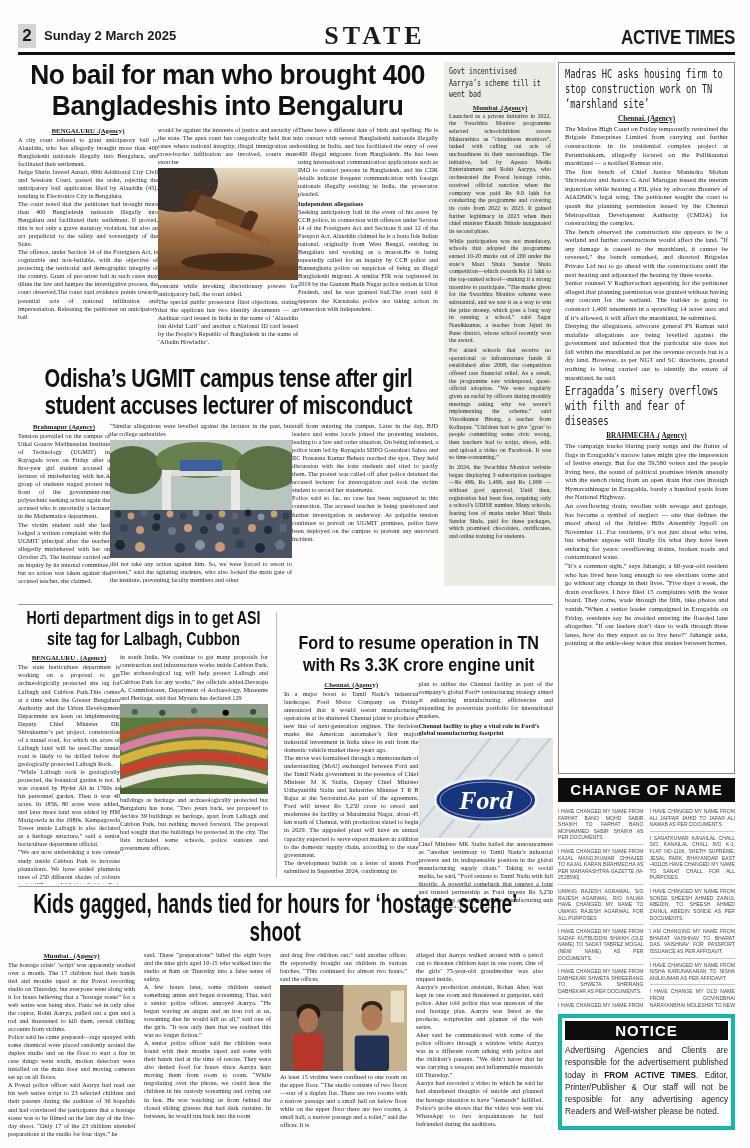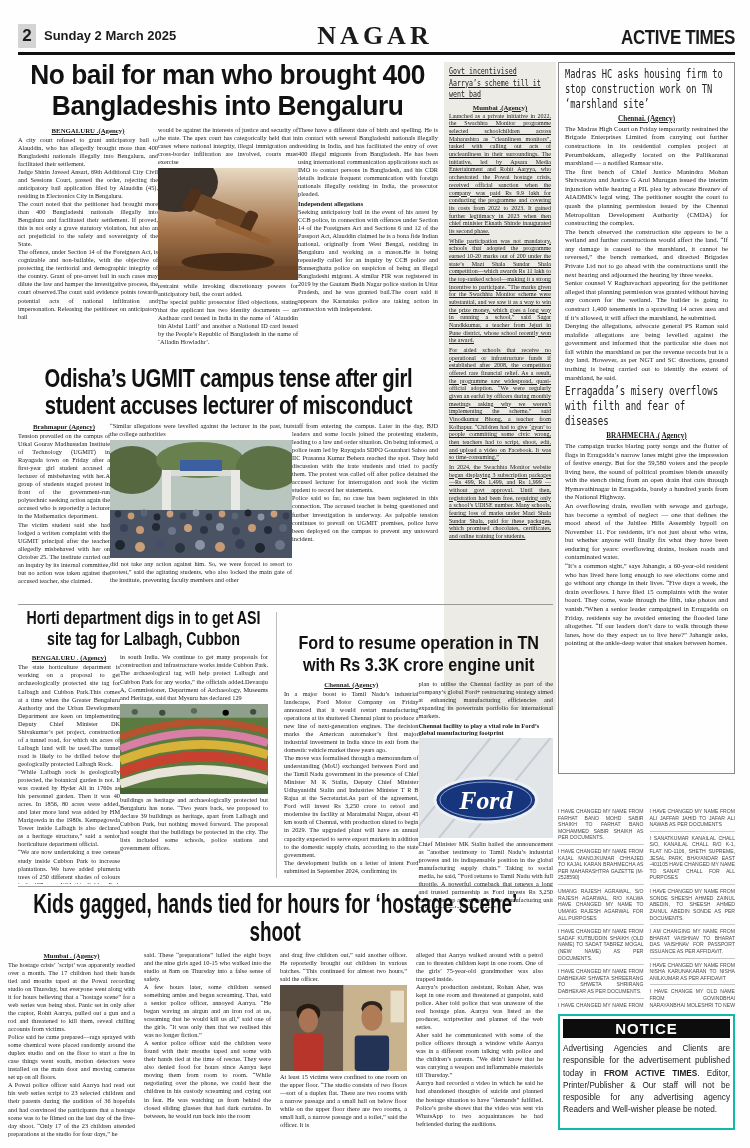--- a/index.html
+++ b/index.html
@@ -38,34 +38,34 @@
   .photo svg{display:block;width:100%;}
   .graybox{background:#edebe5;padding:4px 5px;box-sizing:border-box;}
   .rb{border:1px solid #8a8a8a;padding:4px 6px;box-sizing:border-box;}
   .banner{background:#0d0d0d;color:#fff;text-align:center;
           font-family:"Liberation Sans",sans-serif;font-weight:800;}
   #con-banner{line-height:24px;font-size:15px;letter-spacing:1px;}
   .ads{display:flex;gap:6px;}
   .adcol{flex:1;min-width:0;}
   .ad{font:5.1px/1.3 "Liberation Sans",sans-serif;color:#474747;text-align:justify;
       border-bottom:1px solid #c4c4c4;padding:0 0 3px;margin:0 0 3px;}
-  #notice{border:2px solid #14b8a6;padding:3px;box-sizing:border-box;background:#fff;}
+  #notice{border:4px solid #14b8a6;padding:3px;box-sizing:border-box;background:#fff;}
   #notice .banner{font-size:15px;line-height:19px;letter-spacing:1px;}
   .notice-body{font:8.2px/1.5 "Liberation Sans",sans-serif;text-align:justify;margin-top:5px;}
   .rule-h{position:absolute;height:1px;background:#9a9a9a;}
   .rule-v{position:absolute;width:1px;background:#bdbdbd;}
 </style>
 </head>
 <body>
 
 <div class="page">
 
   <div class="pagenum">2</div>
   <div class="hdate">Sunday 2 March 2025</div>
-  <div class="hsection">NAGAR</div>
+  <div class="hsection">STATE</div>
   <div class="hbrand">ACTIVE TIMES</div>
   <div class="headrule"></div>
 
   <article class="art" id="no-bail" style="left:18px;top:60px;width:420px;height:300px;">
     <h1 class="h-geo">No bail for man who brought 400 Bangladeshis into Bengaluru</h1>
     <div class="cols" style="height:218px;">
       <div class="col">
         <p class="dl">BENGALURU .(Agency)</p>
         <p class="b">A city court refused to grant anticipatory bail to Alauddin, who has allegedly brought more than 400 Bangladeshi nationals illegally into Bengaluru, and facilitated their settlement.
 Judge Shirin Javeed Ansari, 69th Additional City Civil and Sessions Court, passed the order, rejecting the anticipatory bail application filed by Alauddin (45), residing in Electronics City in Bengaluru.
@@ -99,21 +99,21 @@
 The special public prosecutor filed objections, stating that the applicant has two identity documents — an Aadhaar card issued in India in the name of ‘Alauddin bin Abdul Latif’ and another a National ID card issued by the People’s Republic of Bangladesh in the name of ‘Alladin Howladhr’.</p>
       </div>
       <div class="col">
         <p class="b">These have a different date of birth and spelling. He is in contact with several Bangladeshi nationals illegally residing in India, and has facilitated the entry of over 400 illegal migrants from Bangladesh. He has been using international communication applications such as IMO to contact persons in Bangladesh, and his CDR details indicate frequent communication with foreign nationals illegally residing in India, the prosecutor pleaded.</p>
         <p class="sub">Independent allegations</p>
         <p class="b">Seeking anticipatory bail in the event of his arrest by CCB police, in connection with offences under Section 14 of the Foreigners Act and Sections 6 and 12 of the Passport Act, Alauddin claimed he is a bona fide Indian national, originally from West Bengal, residing in Bengaluru and working as a mason.He is being repeatedly called for an inquiry by CCB police and Bannerghatta police on suspicion of being an illegal Bangladeshi migrant. A similar FIR was registered in 2019 by the Gautam Budh Nagar police station in Uttar Pradesh, and he was granted bail.The court said it appears the Karnataka police are taking action in connection with independent.</p>
       </div>
     </div>
   </article>
 
-  <article class="art graybox" id="aarrya" style="left:444px;top:62px;width:112px;height:648px;text-decoration:underline;">
+  <article class="art graybox" id="aarrya" style="left:444px;top:62px;width:112px;height:524px;">
     <h2 class="h-typ">Govt incentivised Aarrya’s scheme till it went bad</h2>
     <p class="dl">Mumbai .(Agency)</p>
     <p class="b" style="font-size:6px;">Launched as a private initiative in 2022, the Swachhta Monitor programme selected schoolchildren across Maharashtra as “cleanliness monitors”, tasked with calling out acts of uncleanliness in their surroundings. The initiative, led by Apsara Media Entertainment and Rohit Aaryya, who orchestrated the Powai hostage crisis, received official sanction when the company was paid Rs 9.9 lakh for conducting the programme and covering its costs from 2022 to 2023. It gained further legitimacy in 2023 when then chief minister Eknath Shinde inaugurated its second phase.</p>
     <p class="b" style="font-size:6px;">While participation was not mandatory, schools that adopted the programme earned 10-20 marks out of 200 under the state’s Mazi Shala Sundar Shala competition—which awards Rs 11 lakh to the top-ranked school—making it a strong incentive to participate. “The marks given for the Swachhta Monitor scheme were substantial, and we saw it as a way to win the prize money, which goes a long way in running a school,” said Sagar Nandkkumar, a teacher from Jejuri in Pune district, whose school recently won the award.</p>
     <p class="b" style="font-size:6px;">For aided schools that receive no operational or infrastructure funds if established after 2008, the competition offered rare financial relief. As a result, the programme saw widespread, quasi-official adoption. “We were regularly given an earful by officers during monthly meetings asking why we weren’t implementing the scheme,” said Vinodkumar Bhong, a teacher from Kolhapur. “Children had to give ‘gyan’ to people committing some civic wrong, then teachers had to script, shoot, edit, and upload a video on Facebook. It was so time-consuming.”</p>
     <p class="b" style="font-size:6px;">In 2024, the Swachhta Monitor website began displaying 3 subscription packages—Rs 499, Rs 1,499, and Rs 1,999 —without govt approval. Until then, registration had been free, requiring only a school’s UDISE number. Many schools, fearing loss of marks under Mazi Shala Sundar Shala, paid for these packages, which promised chocolates, certificates, and online training for students.</p>
   </article>
 
   <div class="art rb" id="right-box" style="left:558px;top:62px;width:177px;height:712px;">
     <section id="madras">
@@ -303,20 +303,21 @@
       </div>
       <div class="col">
         <p class="b">alleged that Aarrya walked around with a petrol can to threaten children kept in one room. One of the girls’ 75-year-old grandmother was also trapped inside.
 Aarrya’s production assistant, Rohan Aher, was kept in one room and threatened at gunpoint, said police. Aher told police that was unaware of the real hostage plan. Aarrya was listed as the producer, scriptwriter and planner of the web series.
 Aher said he communicated with some of the police officers through a window while Aarrya was in a different room talking with police and the children’s parents. “We didn’t know that he was carrying a weapon and inflammable materials till Thursday.”
 Aarrya had recorded a video in which he said he had abandoned thoughts of suicide and planned the hostage situation to have “demands” fulfilled. Police’s probe shows that the video was sent via WhatsApp to two acquaintances he had befriended during the auditions.</p>
       </div>
     </div>
   </article>
 
+  <div class="art banner" id="con-banner" style="left:558px;top:778px;width:177px;height:24px;">CHANGE OF NAME</div>
   <div class="art ads" style="left:558px;top:808px;width:177px;height:200px;">
     <div class="adcol">
       <p class="ad">I HAVE CHANGED MY NAME FROM FARHAT BANO MOHD SABIR SHAIKH TO FARHAT BANO MOHAMMED SABIR SHAIKH AS PER DOCUMENTS.</p>
       <p class="ad">I HAVE CHANGED MY NAME FROM KAJAL MANOJKUMAR CHHAJED TO KAJAL KARAN BRAHMECHA AS PER MAHARASHTRA GAZETTE (M-2528590)</p>
       <p class="ad">UMANG RAJESH AGRAWAL, S/O RAJESH AGARWAL, R/O KALWA HAVE CHANGED MY NAME TO UMANG RAJESH AGARWAL FOR ALL PURPOSES</p>
       <p class="ad">I HAVE CHANGED MY NAME FROM SADAF KUTBUDDIN SHAIKH (OLD NAME) TO SADAT TABREZ MOGAL (NEW NAME) AS PER DOCUMENTS.</p>
       <p class="ad">I HAVE CHANGED MY NAME FROM DABHEKAR SHWETA SHREERANG TO SHWETA SHRIRANG DABHEKAR AS PER DOCUMENTS.</p>
       <p class="ad">I HAVE CHANGED MY NAME FROM MOHAMED FAROOQ MOHAMED UMER (OLD NAME) TO MOHAMED AYUB UMER FAROOQ SHAIKH (NEW NAME) AS PER DOCUMENTS.</p>
     </div>
     <div class="adcol">

